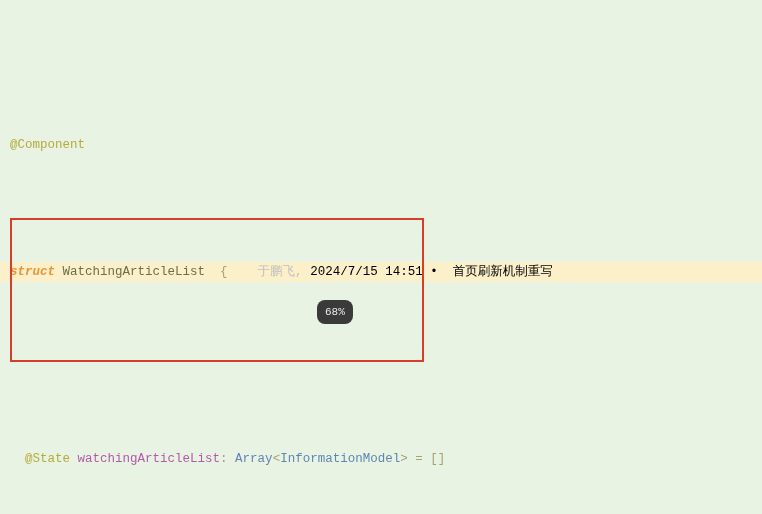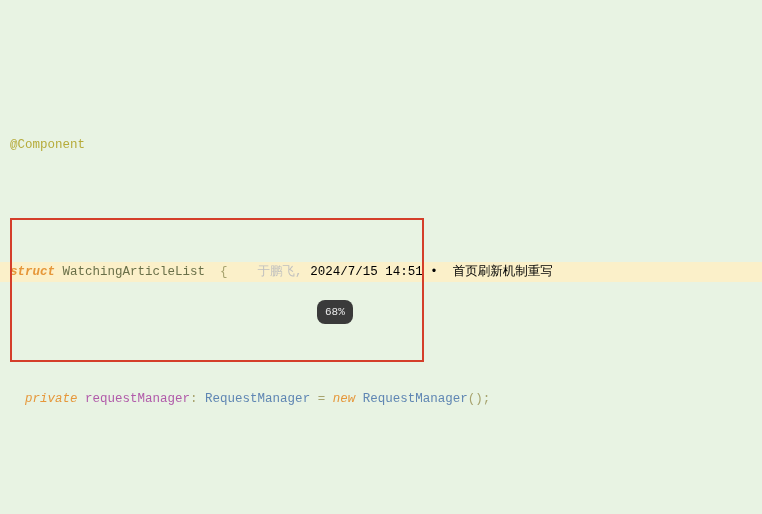--- a/index.html
+++ b/index.html
@@ -67,24 +67,24 @@
 </head>
 <body>
 
 <div class="editor">
   <div class="gutter-band"></div>
 
   <div class="line"><span class="tok-anno">@Component</span></div>
 
   <div class="line struct-line"><span class="tok-struct">struct</span> <span class="tok-ident">WatchingArticleList</span>  <span class="tok-punct">{</span>    <span class="header-bold">于鹏飞,</span> <span class="header-meta">2024/7/15 14:51</span> <span class="header-meta">•</span>  <span class="header-meta">首页刷新机制重写</span></div>
 
-  <div class="line">  <span class="tok-kw">private</span> <span class="tok-field">requestManager</span><span class="tok-punct">:</span> <span class="tok-type">RequestManager</span> <span class="tok-punct">=</span> <span class="tok-new">new</span> <span class="tok-type">RequestManager</span><span class="tok-punct">();</span></div>
 
 
 
+  <div class="line">  <span class="tok-anno">@State</span> <span class="tok-field">watchingArticleList</span><span class="tok-punct">:</span> <span class="tok-type">Array</span><span class="tok-punct">&lt;</span><span class="tok-type">InformationModel</span><span class="tok-punct">&gt; = []</span></div>
 
   
 
   
 
   
 
   
 
   

